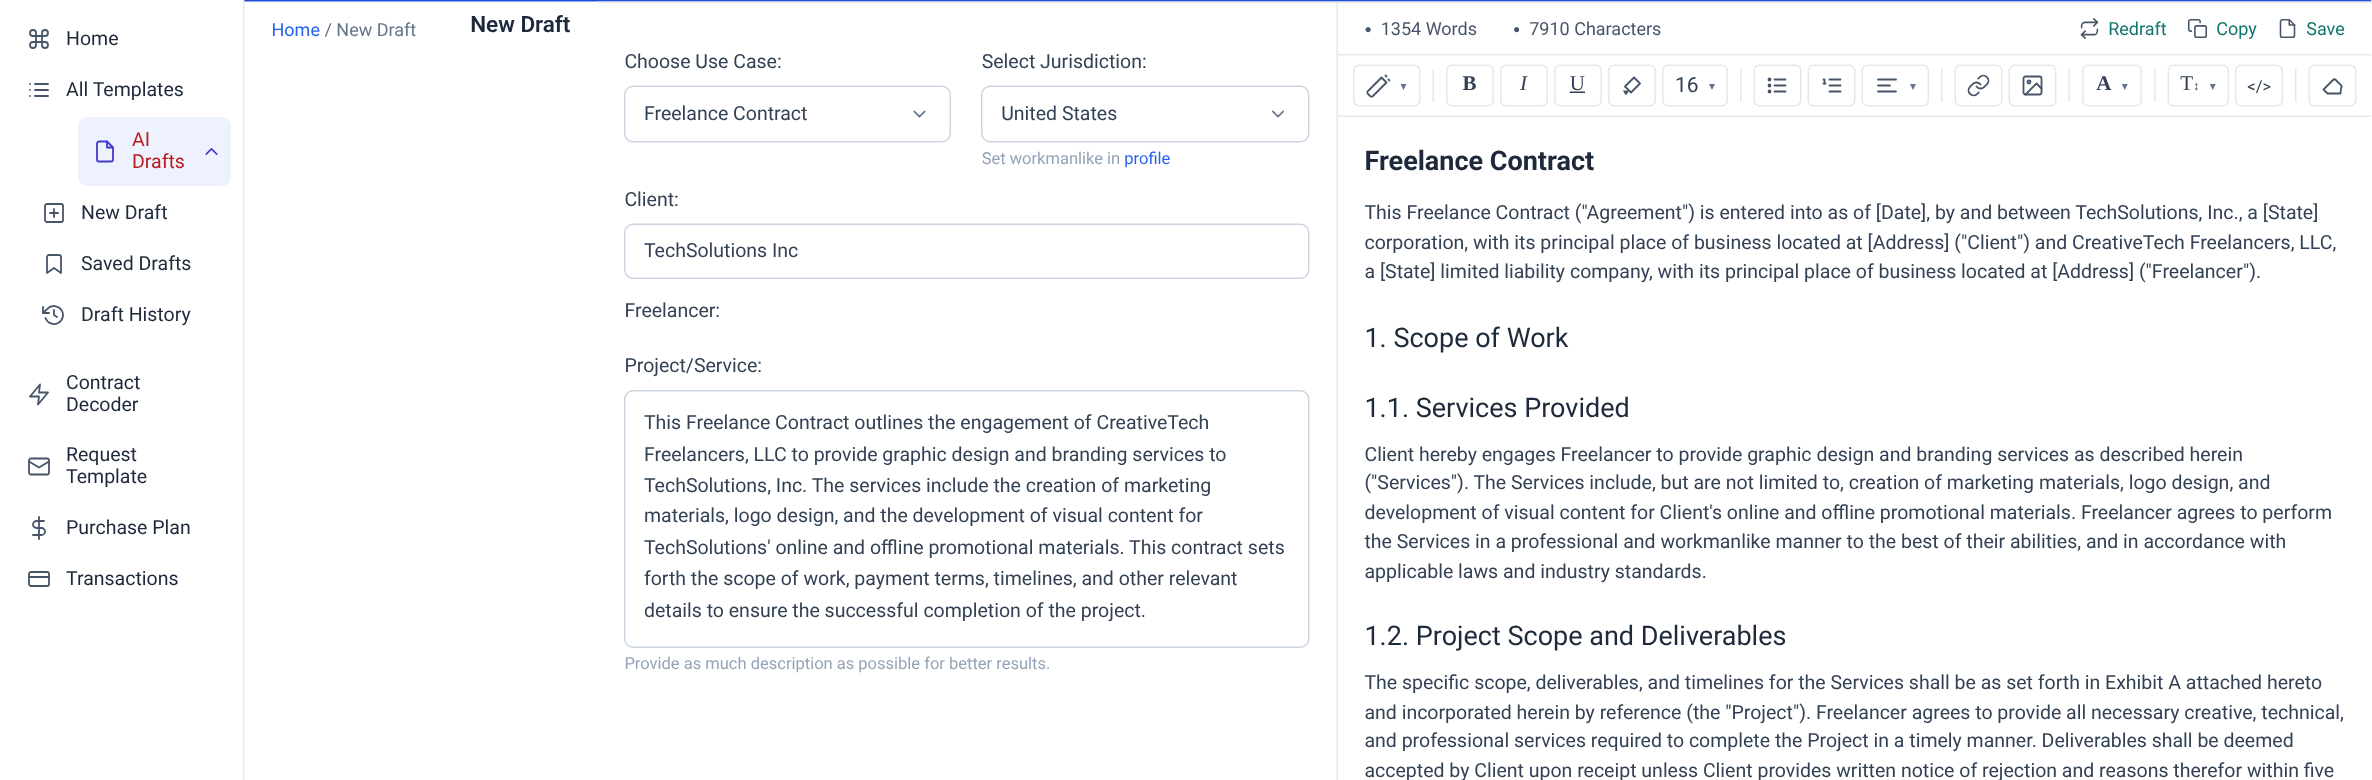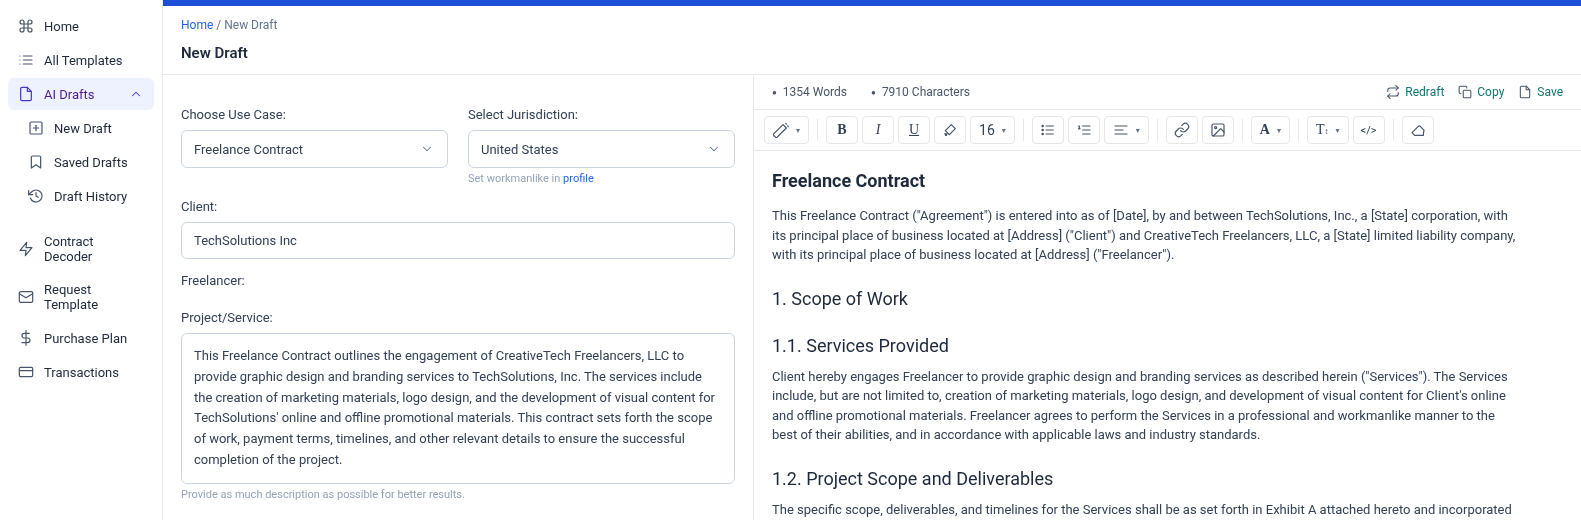--- a/index.html
+++ b/index.html
@@ -1,30 +1,30 @@
 <!DOCTYPE html>
 <html><head>
 <meta charset="utf-8">
 <style>
 * { box-sizing: border-box; margin: 0; padding: 0; font-family: -apple-system, BlinkMacSystemFont, "Segoe UI", Roboto, sans-serif; }
 body { display: flex; background: #fff; color: #1e293b; width: 1581px; height: 520px; overflow: hidden; }
 
 
 .sidebar { width: 163px; padding: 10px 8px; border-right: 1px solid #e5e7eb; display: flex; flex-direction: column; gap: 2px; }
 .side-item { display: flex; align-items: center; gap: 10px; padding: 8px 10px; border-radius: 6px; font-size: 13px; color: #1e293b; cursor: pointer; }
-.side-item.active { background: #eef2ff; color: #4c1d95; justify-content: space-between; }
+.side-item.active { background: #eef2ff; color: #b91c1c; justify-content: space-between; margin-left: 44px; }
 .side-item.active .left { display: flex; align-items: center; gap: 10px; }
 .side-sub { padding-left: 20px; }
 .icon { width: 16px; height: 16px; display: inline-flex; align-items: center; justify-content: center; color: #475569; flex-shrink: 0; }
 .side-item.active .icon { color: #4338ca; }
 svg { width: 100%; height: 100%; stroke: currentColor; stroke-width: 1.8; fill: none; stroke-linecap: round; stroke-linejoin: round; }
 .chev svg { width: 14px; height: 14px; }
 
 
-.main { flex: 1; display: flex; flex-direction: column; border-top: 6px solid #1d4ed8; }
+.main { flex: 1; display: flex; flex-direction: row; border-top: 1px solid #1d4ed8; }
 .crumbs { padding: 12px 18px 6px; font-size: 12px; color: #64748b; }
 .crumbs a { color: #2563eb; text-decoration: none; }
 .title { padding: 6px 18px 12px; font-size: 15px; font-weight: 600; color: #1e293b; }
 .split { display: flex; flex: 1; border-top: 1px solid #e5e7eb; overflow: hidden; }
 
 
 .form { width: 590px; padding: 14px 18px; overflow-y: auto; }
 .form-row { display: flex; gap: 20px; margin-top: 18px; }
 .field { flex: 1; display: flex; flex-direction: column; margin-bottom: 14px; }
 .label { font-size: 13px; color: #334155; margin-bottom: 8px; }

